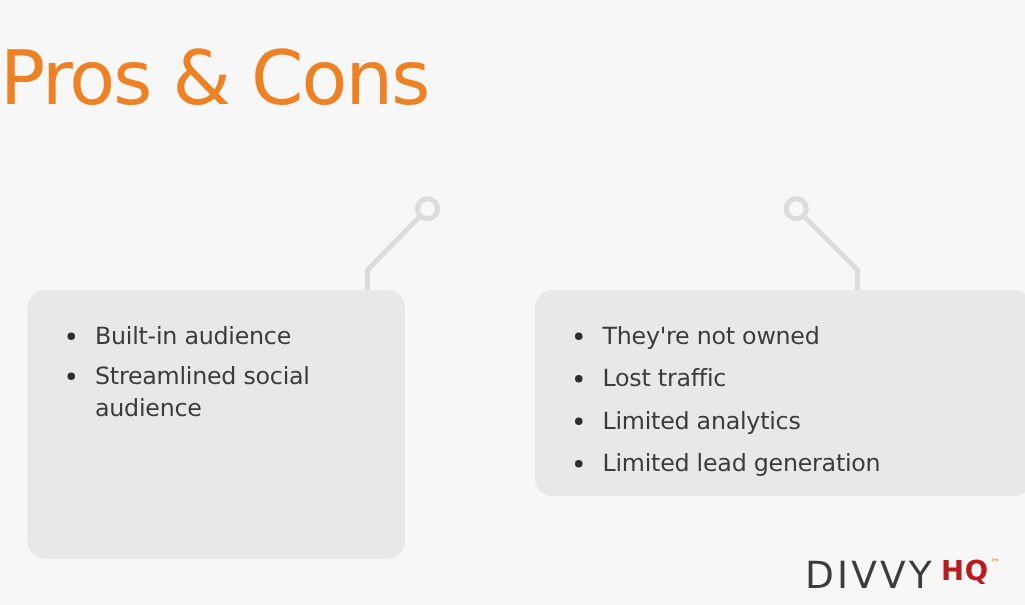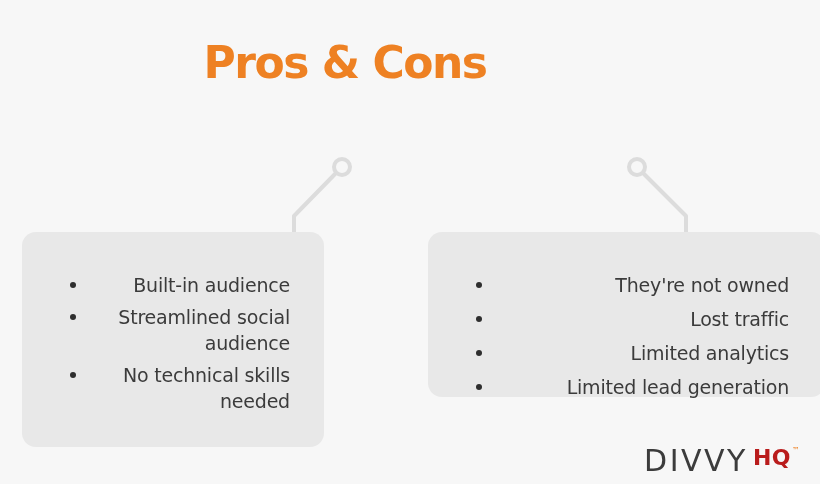--- a/index.html
+++ b/index.html
@@ -32,25 +32,25 @@
     font-size: 35px;
     line-height: 44px;
     font-weight: 700;
     letter-spacing: -0.6px;
     color: #2f71bf;
     white-space: nowrap;
   }
   .headline-main {
     margin: 0;
     padding: 4px 90px 0 0;
-    text-align: center;
-    font-family: "DejaVu Sans", "Liberation Sans", sans-serif;
-    font-size: 44px;
+    text-align: left;
+    font-family: "DejaVu Sans", "Liberation Sans", sans-serif;
+    font-size: 60px;
     line-height: 66px;
-    font-weight: 700;
+    font-weight: 400;
     letter-spacing: -1.5px;
     color: #ee8123;
     white-space: nowrap;
   }
 
   
   .connector-svg {
     position: absolute;
     left: 0;
     top: 0;
@@ -87,23 +87,22 @@
   }
   #cons-card {
     left: 428px;
     top: 232px;
     width: 397px;
     height: 165px;
     padding: 24px 20px 18px 24px;
   }
   .bullet-list {
     list-style: none;
-    margin: 16px;
+    margin: 0;
     padding: 0;
-    text-align: right;
   }
   .bullet-item {
     position: relative;
     padding-left: 30px;
     margin: 0 0 6px 0;
     font-family: "DejaVu Sans", "Liberation Sans", sans-serif;
     font-size: 19px;
     line-height: 26px;
     color: #3b3b3b;
     letter-spacing: -0.2px;
@@ -171,21 +170,20 @@
     <path class="connector-line" d="M 336 173 L 294 216 L 294 232"></path>
     <circle class="connector-dot" cx="342" cy="167" r="8"></circle>
     <path class="connector-line" d="M 643 173 L 686 216 L 686 232"></path>
     <circle class="connector-dot" cx="637" cy="167" r="8"></circle>
   </svg>
 
   <div class="card" id="pros-card">
     <ul class="bullet-list">
       <li class="bullet-item">Built-in audience</li>
       <li class="bullet-item">Streamlined social audience</li>
-      <li class="bullet-item">No technical skills needed</li>
     </ul>
   </div>
 
   <div class="card" id="cons-card">
     <ul class="bullet-list">
       <li class="bullet-item">They're not owned</li>
       <li class="bullet-item">Lost traffic</li>
       <li class="bullet-item">Limited analytics</li>
       <li class="bullet-item">Limited lead generation</li>
     </ul>

